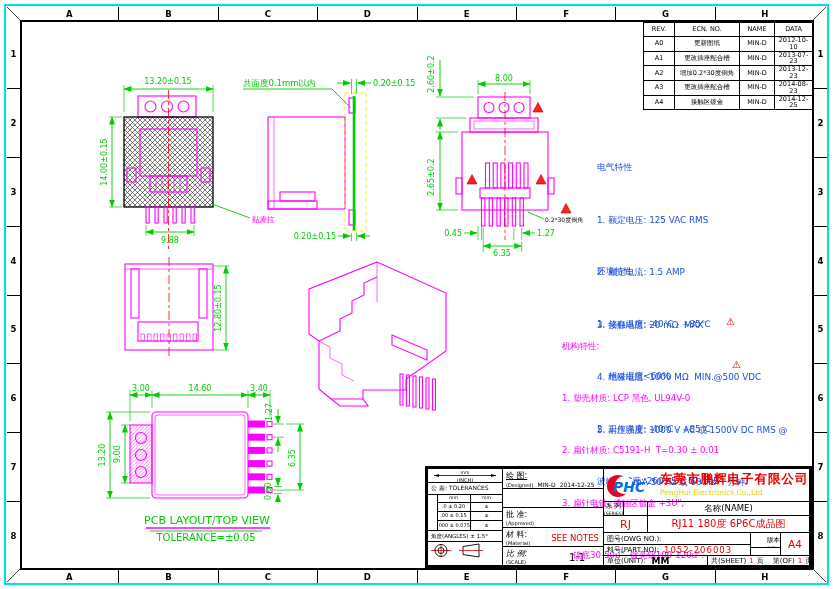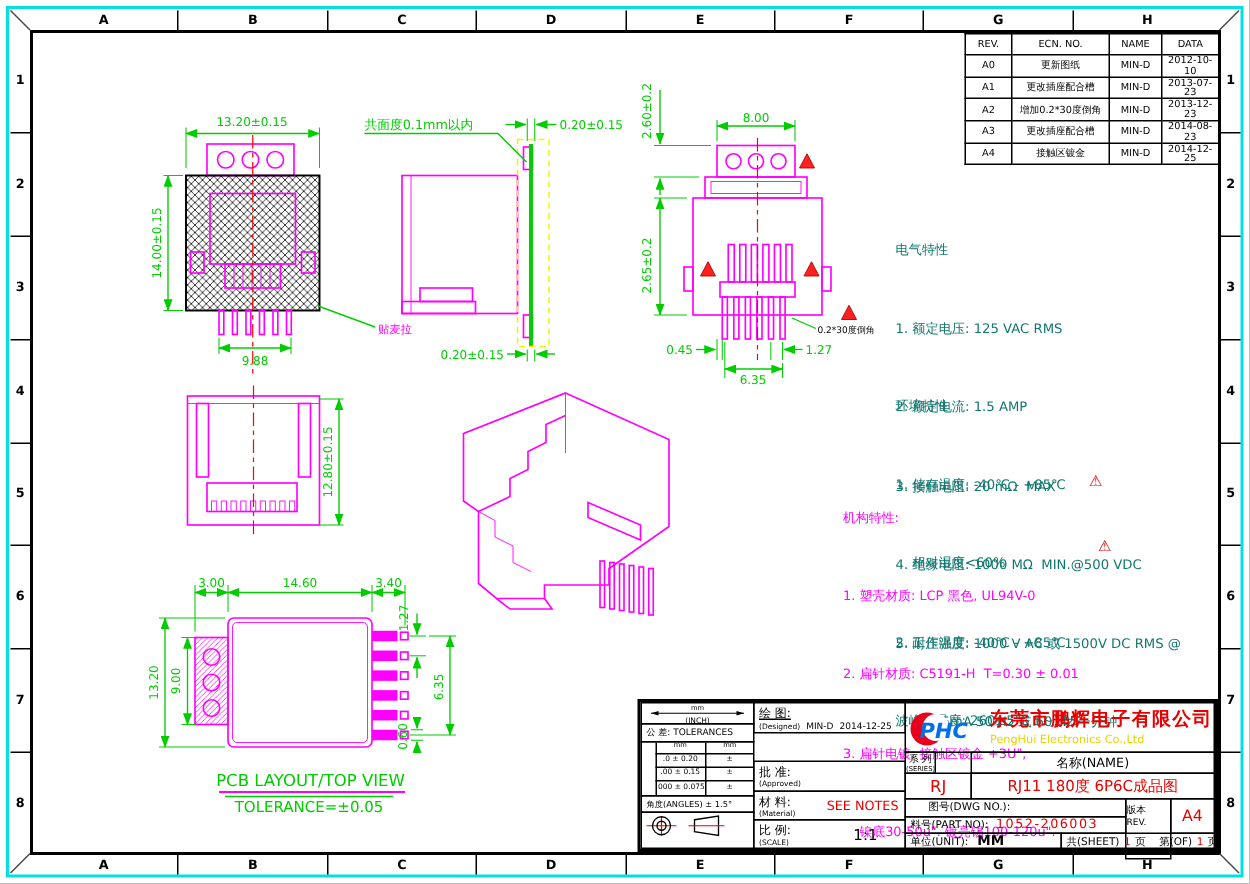--- a/index.html
+++ b/index.html
@@ -32,21 +32,21 @@
   .mtx{fill:#ff00ff;font-size:7.5px;text-anchor:start;font-family:"DejaVu Sans",sans-serif;}
   .ydash{stroke:#f3f300;stroke-width:1;fill:none;stroke-dasharray:4 3;}
   .mylar{stroke:#00cc00;stroke-width:2.6;}
   
   .rev{position:absolute;left:643px;top:22px;border-collapse:collapse;
        font-size:6.5px;text-align:center;table-layout:fixed;}
   .rev td{border:1px solid #000;padding:0 1px;height:13px;line-height:1.05;overflow:hidden;}
   
   .note{position:absolute;white-space:pre;}
   .note div{height:14.5px;line-height:14.5px;font-size:8.8px;}
-  .ngreen{color:#0f766e;}
+  .ngreen{color:#1d4ed8;}
   .nmag{color:#ff00ff;}
   .nmag div{height:14.2px;line-height:14.2px;font-size:8.6px;}
   .warn{position:absolute;color:#e80000;font-size:10px;line-height:10px;}
   .warn::before{content:"\26A0";}
   
   .tb{position:absolute;left:425px;top:466px;width:387px;height:102px;
       border:2px solid #000;box-sizing:border-box;font-size:7px;}
   .tb .cell{position:absolute;box-sizing:border-box;border:1px solid #000;overflow:hidden;}
   .red{color:#e80000;}
   .yel{color:#e8d500;}
@@ -533,21 +533,21 @@
     <div class="cell" style="left:75px;top:39px;width:102px;height:21px;padding:1px 3px;">
       <div style="font-size:8px;">批 准:</div>
       <div class="small">(Approved)</div>
     </div>
     <div class="cell" style="left:75px;top:59px;width:102px;height:20px;padding:1px 3px;">
       <div style="font-size:8px;">材 料:</div>
       <div class="small">(Material)</div>
       <div class="red" style="position:absolute;right:4px;top:5px;font-size:8.5px;">SEE NOTES</div>
     </div>
     <div class="cell" style="left:75px;top:78px;width:102px;height:20px;padding:1px 3px;">
-      <div style="font-size:8px;">比 例:</div>
+      <div style="font-size:8px;font-style:italic;">比 例:</div>
       <div class="small">(SCALE)</div>
       <div style="position:absolute;right:18px;top:5px;font-size:10px;">1:1</div>
     </div>
 
     <div class="cell" style="left:176px;top:0;width:207px;height:34px;">
       <svg width="52" height="28" style="position:absolute;left:2px;top:3px;">
         <circle cx="12" cy="14" r="11" fill="#e8001d"></circle>
         <circle cx="18" cy="13" r="9" fill="#ffffff"></circle>
         <text x="7" y="20" font-size="14" font-weight="bold" font-style="italic" fill="#0070e8" font-family="DejaVu Sans, sans-serif">PHC</text>
       </svg>
@@ -562,28 +562,28 @@
     </div>
     <div class="cell" style="left:220px;top:33px;width:163px;height:15px;display:flex;align-items:center;justify-content:center;font-size:8.5px;">
       <span>名称(NAME)</span>
     </div>
     <div class="cell red" style="left:176px;top:47px;width:45px;height:18px;display:flex;align-items:center;justify-content:center;font-size:11px;">
       <span>RJ</span>
     </div>
     <div class="cell red" style="left:220px;top:47px;width:163px;height:18px;display:flex;align-items:center;justify-content:center;font-size:10px;white-space:nowrap;">
       <span>RJ11 180度 6P6C成品图</span>
     </div>
-    <div class="cell" style="left:176px;top:64px;width:148px;height:13px;display:flex;align-items:flex-start;padding-left:15px;font-size:7px;">
+    <div class="cell" style="left:176px;top:64px;width:148px;height:13px;display:flex;align-items:center;padding-left:3px;font-size:7px;">
       <span>图号(DWG NO.):</span>
     </div>
     <div class="cell" style="left:176px;top:76px;width:148px;height:12px;display:flex;align-items:center;gap:5px;padding-left:3px;font-size:7px;">
       <span>料号(PART NO):</span>
       <span class="red" style="font-size:8.5px;letter-spacing:1px;">1052-206003</span>
     </div>
-    <div class="cell" style="left:323px;top:64px;width:31px;height:41px;text-align:left;">
+    <div class="cell" style="left:323px;top:64px;width:31px;height:16px;text-align:right;">
       <div style="font-size:6.5px;margin-top:3px;">版本</div>
       <div style="font-size:6px;">REV.</div>
     </div>
     <div class="cell red" style="left:353px;top:64px;width:30px;height:24px;display:flex;align-items:center;justify-content:center;font-size:10.5px;">
       <span>A4</span>
     </div>
     <div class="cell" style="left:176px;top:87px;width:105px;height:11px;display:flex;align-items:center;gap:6px;padding-left:3px;font-size:7px;">
       <span>单位(UNIT):</span>
       <span style="font-size:9px;font-weight:bold;">MM</span>
     </div>

